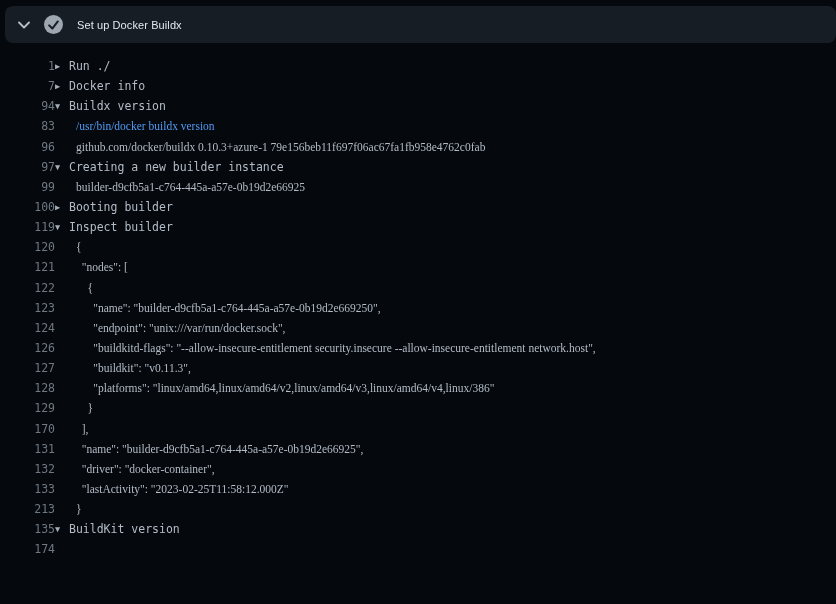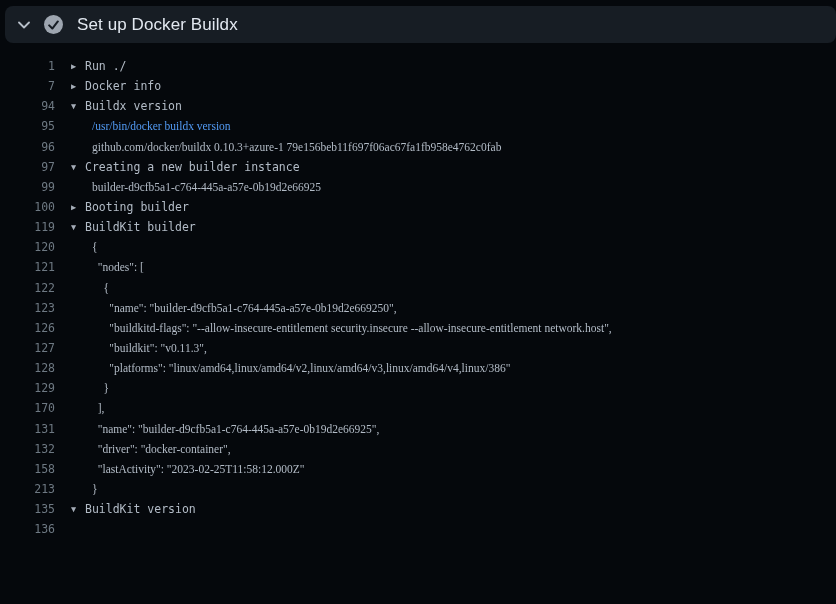--- a/index.html
+++ b/index.html
@@ -22,21 +22,21 @@
   .chevron { display: flex; align-items: center; justify-content: center; width: 14px; }
   .check-circle {
     width: 19px; height: 19px; border-radius: 50%;
     background: #9ea6b0;
     display: flex; align-items: center; justify-content: center;
     margin-left: 13px; flex: none;
   }
   .step-title {
     margin-left: 14px;
     color: #e2e8f0;
-    font-size: 17px;
+    font-size: 11px;
     font-weight: 500;
     letter-spacing: 0.1px;
   }
   .log {
     position: absolute; top: 56px; left: 0; right: 0;
     font-family: "DejaVu Sans Mono", "Liberation Mono", monospace;
     font-size: 11.5px;
     overflow: hidden;
     width: 836px;
   }
@@ -45,21 +45,21 @@
     height: 20.15px;
     line-height: 20.15px;
     white-space: pre;
   }
   .num {
     width: 55px; flex: none;
     text-align: right;
     color: #6e7983;
     cursor: pointer;
   }
-  .content { margin-left: 16px; color: #b3bcc7; }
+  .content { margin-left: 0; color: #b3bcc7; }
   .content.plain { padding-left: 21px; font-family: Liberation Serif, serif; }
   .content.cmd { color: #539bf5; }
   .arrow {
     display: inline-block;
     width: 14px;
     font-size: 8.5px;
     color: #a5adb8;
     vertical-align: 1px;
   }
   .group-row { cursor: pointer; }
@@ -78,34 +78,35 @@
       <path d="M1.5 6.5 L5.5 10.5 L12.5 1.5" stroke="#171d24" stroke-width="2.6" fill="none" stroke-linecap="round" stroke-linejoin="round"></path>
     </svg>
   </span>
   <span class="step-title">Set up Docker Buildx</span>
 </div>
 
 <div class="log">
     <div class="line group-row"><span class="num">1</span><span class="content"><span class="arrow">▶</span><span>Run ./</span></span></div>
     <div class="line group-row"><span class="num">7</span><span class="content"><span class="arrow">▶</span><span>Docker info</span></span></div>
     <div class="line group-row"><span class="num">94</span><span class="content"><span class="arrow">▼</span><span>Buildx version</span></span></div>
-    <div class="line"><span class="num">95</span><span class="content plain cmd">/usr/bin/docker buildx version</span></div>
+    <div class="line"><span class="num">83</span><span class="content plain cmd">/usr/bin/docker buildx version</span></div>
     <div class="line"><span class="num">96</span><span class="content plain">github.com/docker/buildx 0.10.3+azure-1 79e156beb11f697f06ac67fa1fb958e4762c0fab</span></div>
     <div class="line group-row"><span class="num">97</span><span class="content"><span class="arrow">▼</span><span>Creating a new builder instance</span></span></div>
     <div class="line"><span class="num">99</span><span class="content plain">builder-d9cfb5a1-c764-445a-a57e-0b19d2e66925</span></div>
     <div class="line group-row"><span class="num">100</span><span class="content"><span class="arrow">▶</span><span>Booting builder</span></span></div>
-    <div class="line group-row"><span class="num">119</span><span class="content"><span class="arrow">▼</span><span>BuildKit builder</span></span></div>
+    <div class="line group-row"><span class="num">119</span><span class="content"><span class="arrow">▼</span><span>Inspect builder</span></span></div>
     <div class="line"><span class="num">120</span><span class="content plain">{</span></div>
     <div class="line"><span class="num">121</span><span class="content plain">  "nodes": [</span></div>
     <div class="line"><span class="num">122</span><span class="content plain">    {</span></div>
     <div class="line"><span class="num">123</span><span class="content plain">      "name": "builder-d9cfb5a1-c764-445a-a57e-0b19d2e669250",</span></div>
+    <div class="line"><span class="num">124</span><span class="content plain">      "endpoint": "unix:///var/run/docker.sock",</span></div>
     <div class="line"><span class="num">126</span><span class="content plain">      "buildkitd-flags": "--allow-insecure-entitlement security.insecure --allow-insecure-entitlement network.host",</span></div>
     <div class="line"><span class="num">127</span><span class="content plain">      "buildkit": "v0.11.3",</span></div>
     <div class="line"><span class="num">128</span><span class="content plain">      "platforms": "linux/amd64,linux/amd64/v2,linux/amd64/v3,linux/amd64/v4,linux/386"</span></div>
     <div class="line"><span class="num">129</span><span class="content plain">    }</span></div>
     <div class="line"><span class="num">170</span><span class="content plain">  ],</span></div>
     <div class="line"><span class="num">131</span><span class="content plain">  "name": "builder-d9cfb5a1-c764-445a-a57e-0b19d2e66925",</span></div>
     <div class="line"><span class="num">132</span><span class="content plain">  "driver": "docker-container",</span></div>
-    <div class="line"><span class="num">158</span><span class="content plain">  "lastActivity": "2023-02-25T11:58:12.000Z"</span></div>
+    <div class="line"><span class="num">133</span><span class="content plain">  "lastActivity": "2023-02-25T11:58:12.000Z"</span></div>
     <div class="line"><span class="num">213</span><span class="content plain">}</span></div>
     <div class="line group-row"><span class="num">135</span><span class="content"><span class="arrow">▼</span><span>BuildKit version</span></span></div>
-    <div class="line"><span class="num">136</span></div>
+    <div class="line"><span class="num">174</span></div>
   </div>
 
 </body></html>

